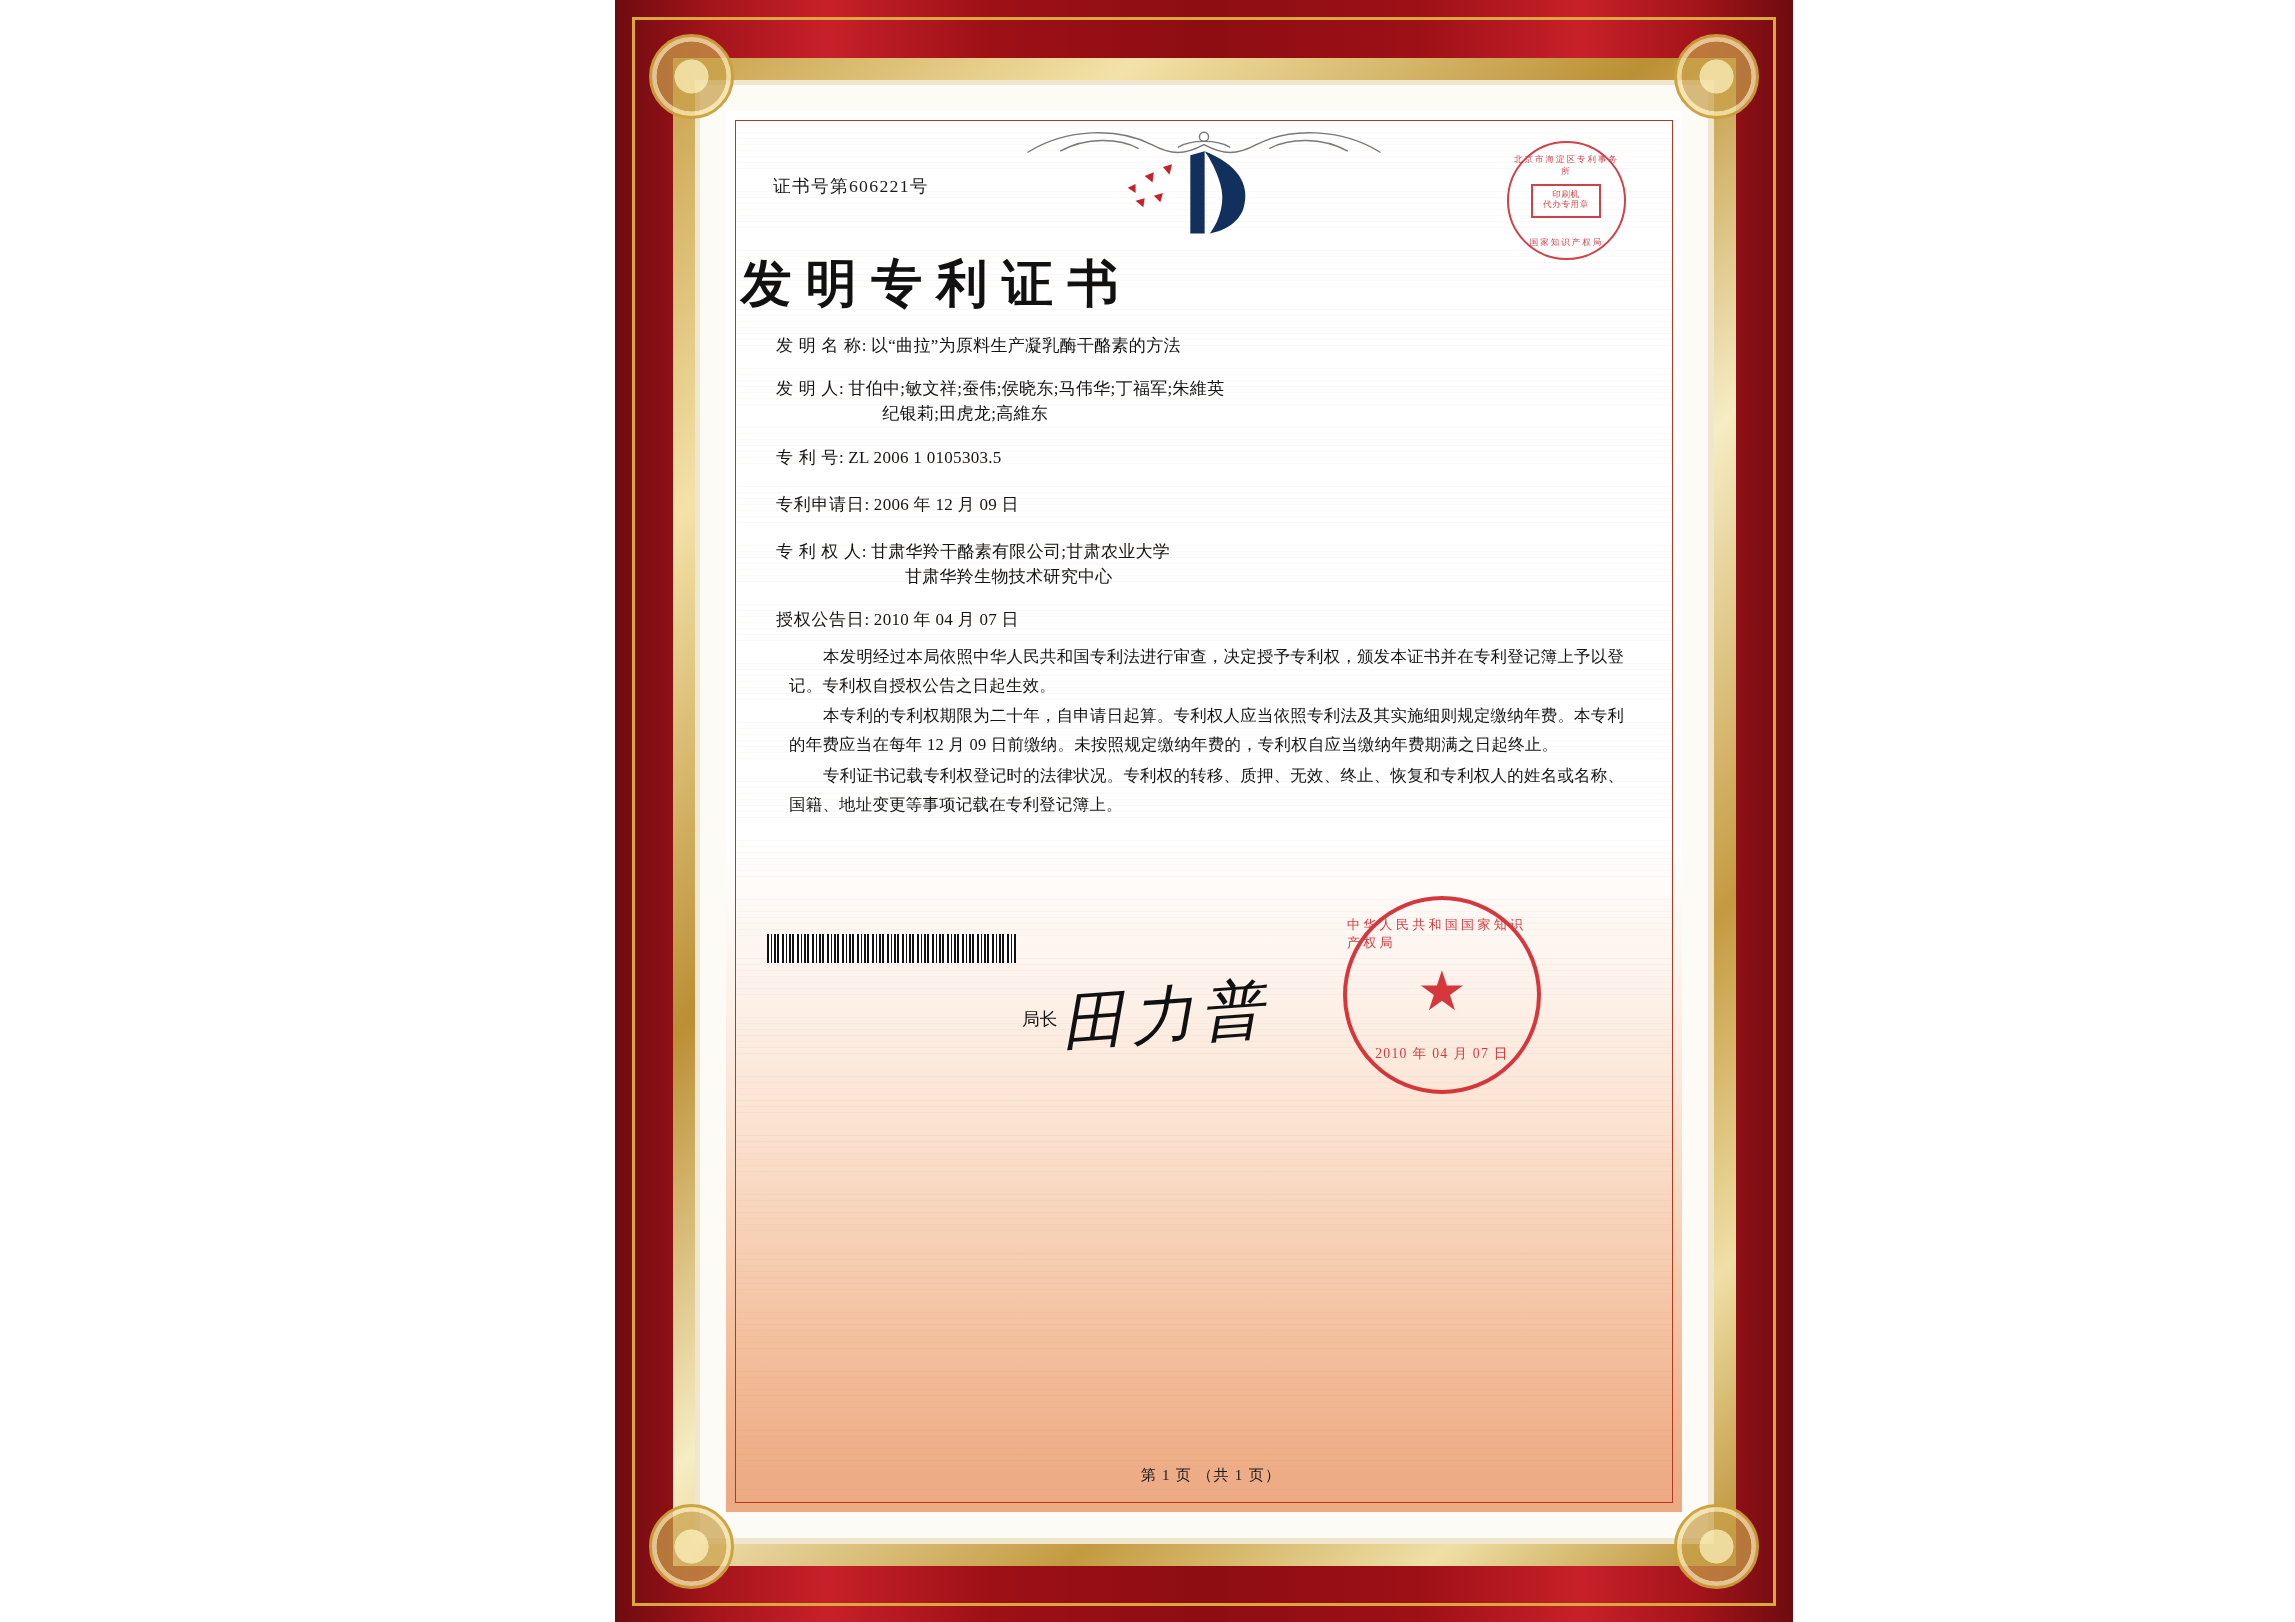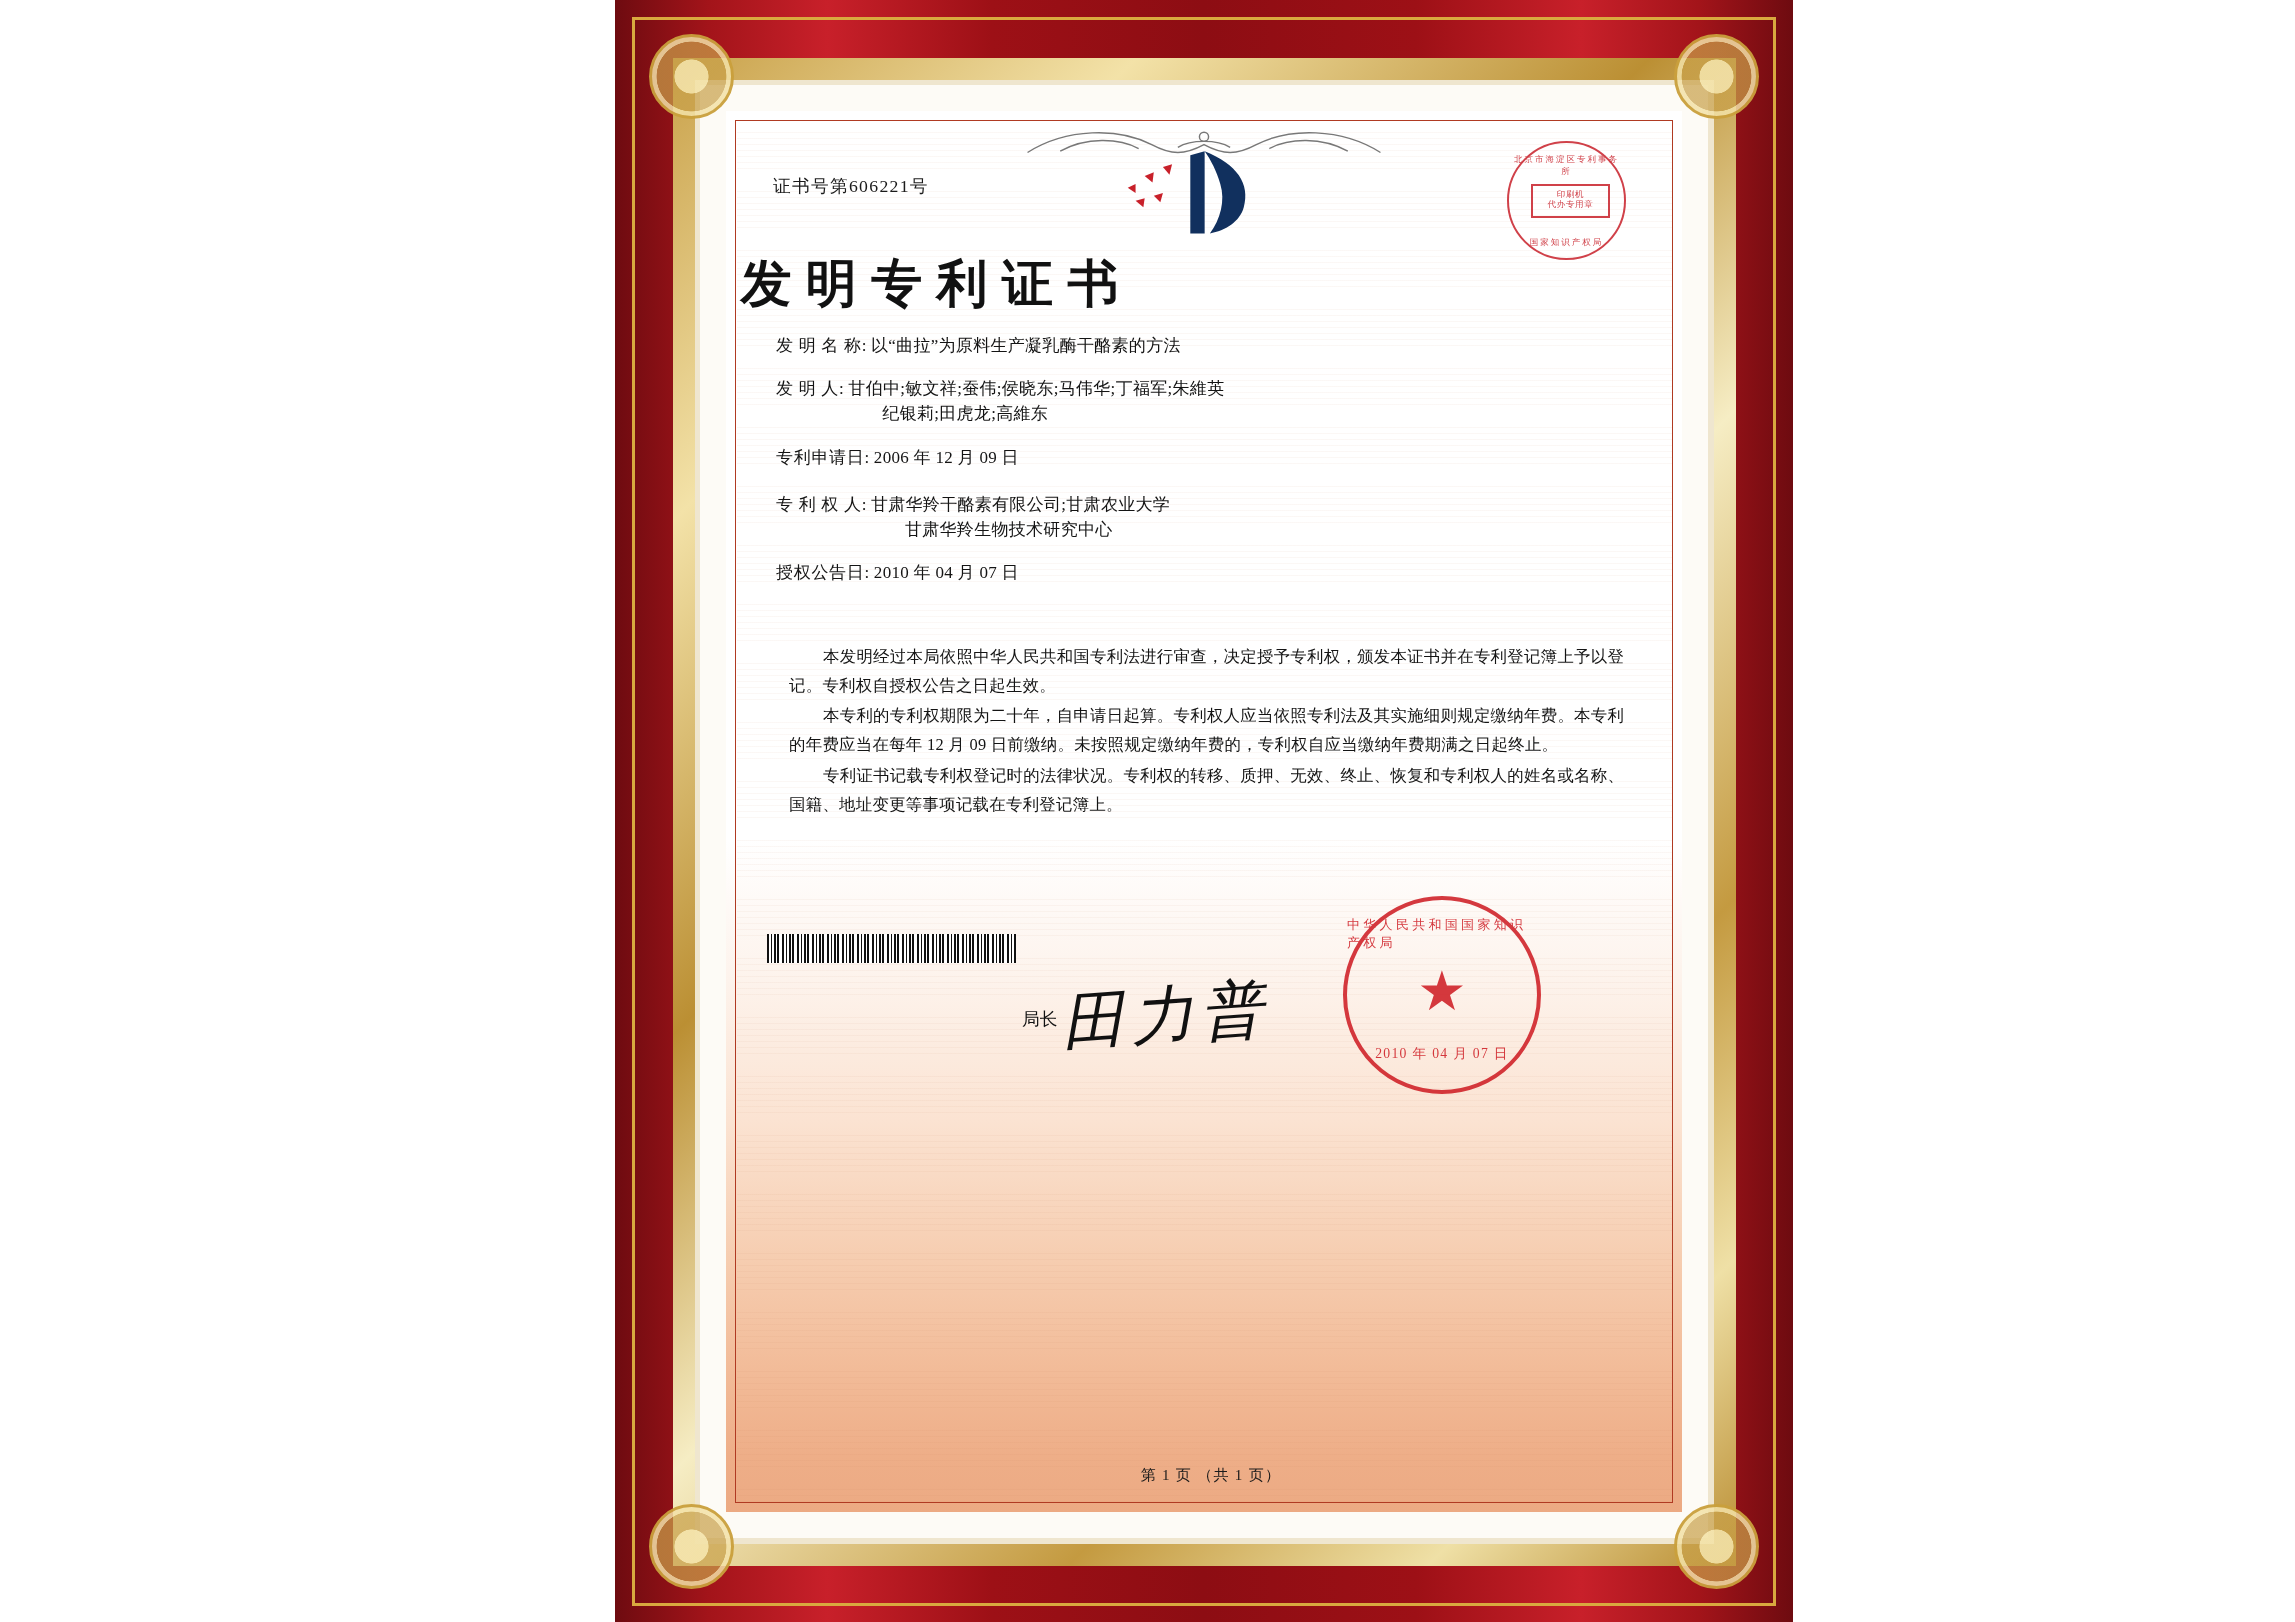--- a/index.html
+++ b/index.html
@@ -152,21 +152,21 @@
     width: 115px;
     height: 115px;
     border-radius: 50%;
     border: 2.6px solid #c8202a;
     color: #c8202a;
     opacity: .85;
   }
   .agency-seal .inner-box {
     position: absolute;
     left: 22px; top: 41px;
-    width: 79px; height: 34px;
+    width: 70px; height: 34px;
     border: 2px solid #c8202a;
     font-size: 8.5px;
     line-height: 10.5px;
     text-align: center;
     padding-top: 2.6px;
     box-sizing: border-box;
     letter-spacing: 0.7px;
   }
   .agency-seal .arc-top,
   .agency-seal .arc-bottom {
@@ -385,20 +385,24 @@
         </div>
 
         <div class="row">
           <span class="label">发   明   人:</span>
           <span class="value">
             <span>甘伯中;敏文祥;蚕伟;侯晓东;马伟华;丁福军;朱維英</span>
             <span class="line2">纪银莉;田虎龙;高維东</span>
           </span>
         </div>
 
+        <div class="row gap-lg">
+          <span class="label">专   利   号:</span>
+          <span class="value">ZL 2006 1 0105303.5</span>
+        </div>
 
         <div class="row gap-lg">
           <span class="label">专利申请日:</span>
           <span class="value">2006 年 12 月 09 日</span>
         </div>
 
         <div class="row">
           <span class="label">专 利 权 人:</span>
           <span class="value">
             <span>甘肃华羚干酪素有限公司;甘肃农业大学</span>

